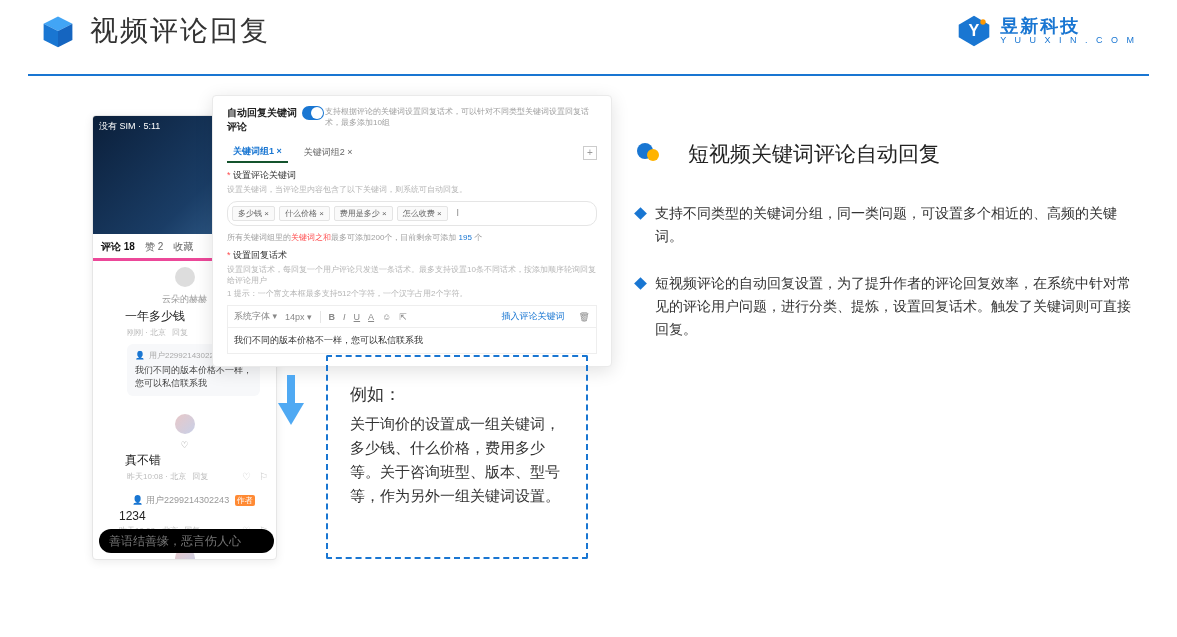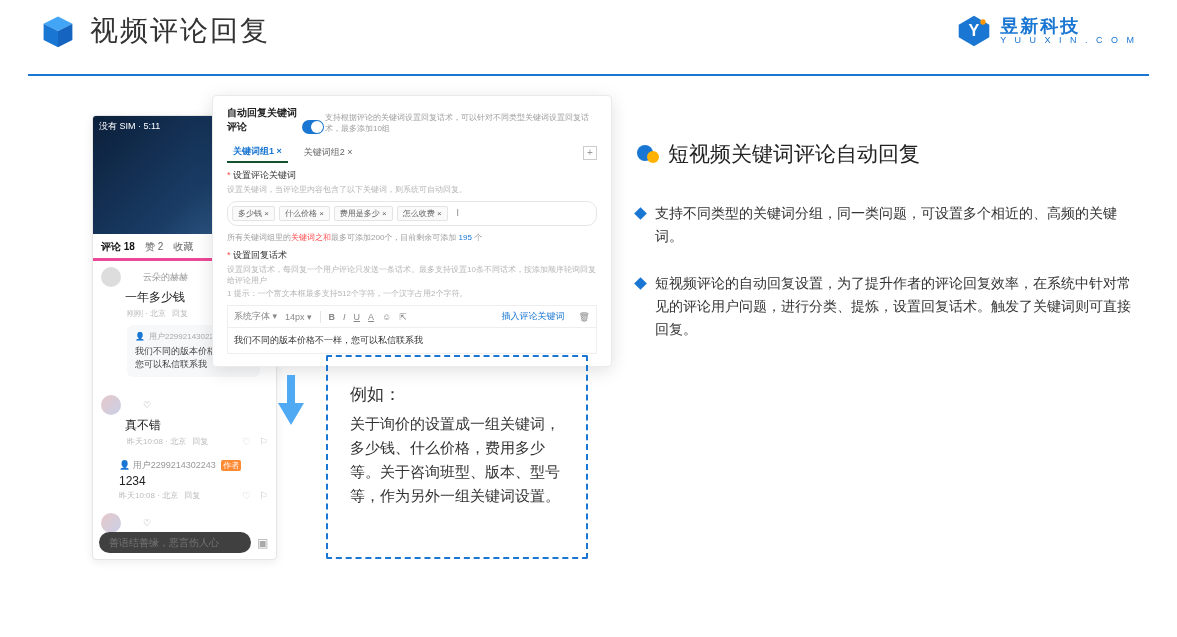--- a/index.html
+++ b/index.html
@@ -20,37 +20,37 @@
 
 .left-area { position: absolute; left: 92px; top: 95px; width: 520px; height: 500px; }
 
 
 .phone { position: absolute; left: 0; top: 20px; width: 185px; height: 445px; background: #fff; border: 1px solid #e6e6e6; border-radius: 4px; box-shadow: 0 2px 10px rgba(0,0,0,.08); overflow: hidden; }
 .phone-img { width: 100%; height: 118px; background: linear-gradient(135deg,#0b1f3a 0%, #1a3d66 60%, #3b6a99 100%); position: relative; }
 .phone-status { position: absolute; top: 4px; left: 6px; font-size: 9px; color: #fff; }
 .tabs-row { display: flex; font-size: 10px; color: #666; padding: 6px 8px 4px; gap: 10px; border-bottom: 3px solid #ec4899; }
 .tabs-row .active { color: #111; font-weight: 600; }
 .comment { padding: 6px 8px; }
-.com-head { display: flex; align-items: center; gap: 22px; }
+.com-head { display: flex; align-items: center; gap: 6px; flex-direction: column; }
 .com-avatar { width: 20px; height: 20px; border-radius: 50%; background: #ddd; flex-shrink: 0; }
 .com-avatar.pic { background: linear-gradient(135deg,#e8c8c8,#c8d0e8); }
 .com-user { font-size: 9px; color: #999; }
 .com-user .fan { display:inline-block; background:#ff8a34; color:#fff; font-size:8px; padding:0 2px; border-radius:2px; margin-left:3px;}
 .com-body { font-size: 12px; color: #222; margin: 2px 0 2px 24px; font-weight: 500; }
 .com-meta { font-size: 8px; color: #bbb; margin-left: 26px; display: flex; gap: 6px; align-items: center; }
 .com-icons { margin-left: auto; display: flex; gap: 8px; color: #ccc; font-size: 10px; }
 .reply-bubble { margin: 6px 8px 6px 26px; background: #f7f8fa; border-radius: 6px; padding: 6px 8px; font-size: 9px; color: #444; }
 .reply-bubble .ruser{ font-size:8px; color:#aaa; display:flex; align-items:center; gap:4px; margin-bottom:3px;}
 .input-row { position: absolute; bottom: 6px; left: 6px; right: 6px; display: flex; align-items: center; gap: 6px; }
-.input-row input { flex: 1; border: none; background: #404040; border-radius: 14px; padding: 5px 10px; font-size: 10px; color:#999; }
+.input-row input { flex: 1; border: none; background: #000000; border-radius: 14px; padding: 5px 10px; font-size: 12px; color:#999; }
 .input-icons { display: flex; gap: 8px; color: #aaa; font-size: 12px; }
 
 
 .panel { position: absolute; left: 120px; top: 0; width: 400px; background: #fff; border: 1px solid #eaeaea; border-radius: 4px; box-shadow: 0 4px 18px rgba(0,0,0,.12); padding: 10px 14px 12px; }
-.panel-head { display: flex; align-items: flex-end; gap: 1px; font-size: 10px; }
+.panel-head { display: flex; align-items: flex-start; gap: 1px; font-size: 10px; }
 .panel-head .lbl { font-weight: 600; color: #222; }
 .toggle { width: 26px; height: 14px; background: #1976d2; border-radius: 8px; position: relative; }
 .toggle:after { content: ""; position: absolute; right: 1px; top: 1px; width: 12px; height: 12px; background: #fff; border-radius: 50%; }
 .panel-head .hint { color: #a0a0a0; font-size: 8px; }
 .subtabs { display: flex; gap: 10px; margin: 8px 0 6px; font-size: 9px; align-items: center; }
 .subtab { padding: 3px 6px; color: #666; }
 .subtab.active { color: #1976d2; border-bottom: 2px solid #14532d; font-weight: 600; }
 .plus { width: 14px; height: 14px; border: 1px solid #ccc; color: #999; font-size: 10px; line-height: 12px; text-align: center; margin-left: auto; }
 .field-lbl { font-size: 9px; color: #333; margin-top: 6px; }
 .field-lbl:before { content: "* "; color: #ff4d4f; }
@@ -69,21 +69,21 @@
 
 .arrow { position: absolute; left: 184px; top: 280px; width: 30px; height: 50px; }
 
 
 .example { position: absolute; left: 234px; top: 260px; width: 262px; height: 204px; border: 2px dashed #1976d2; border-radius: 2px; padding: 26px 22px; }
 .example-title { font-size: 17px; color: #333; margin-bottom: 6px; }
 .example-body { font-size: 15px; color: #333; line-height: 1.6; }
 
 
 .right-area { position: absolute; left: 636px; top: 140px; width: 500px; }
-.sec-title { display: flex; align-items: center; gap: 8px; margin-bottom: 34px; }
+.sec-title { display: flex; align-items: flex-start; gap: 28px; margin-bottom: 34px; }
 .sec-bullet { width: 24px; height: 24px; }
 .sec-title-text { font-size: 21px; color: #222; font-weight: 500; }
 .bullet-row { display: flex; gap: 10px; font-size: 14px; color: #333; line-height: 1.65; margin-bottom: 24px; }
 .diamond { width: 9px; height: 9px; background: #1976d2; transform: rotate(45deg); margin-top: 7px; flex-shrink: 0; }
 </style>
 </head>
 <body>
 
 <div class="header">
   <div class="title-wrap">

